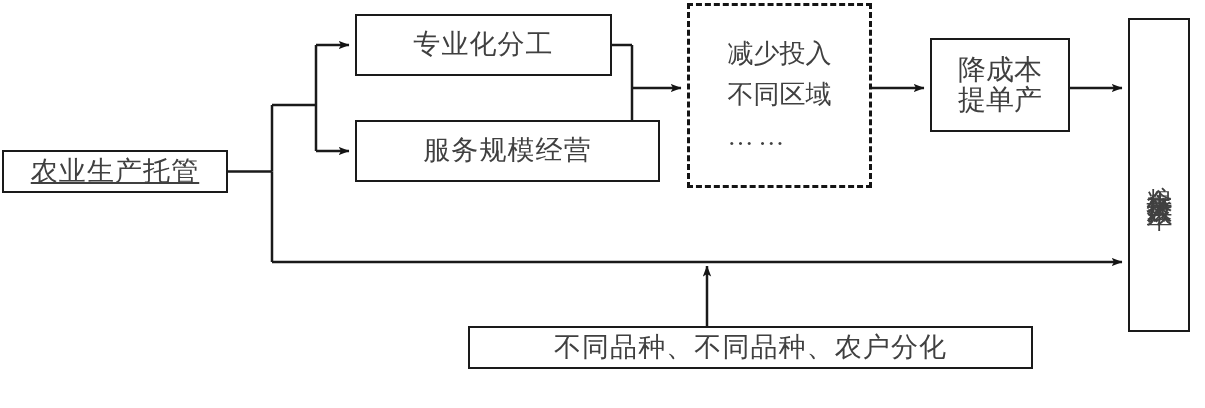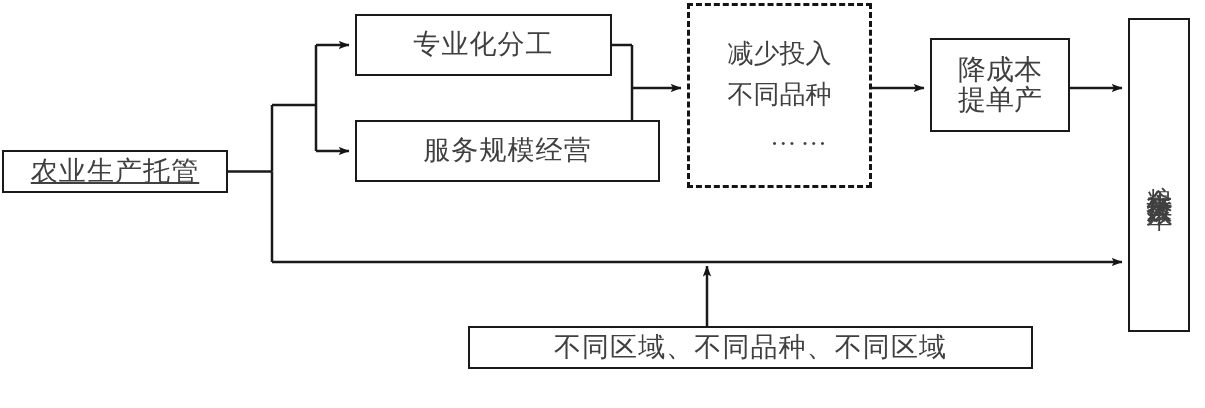--- a/index.html
+++ b/index.html
@@ -54,21 +54,21 @@
   }
   
   #node-trusteeship { left: 2px;    top: 150px; width: 226px; height: 43px;  font-size: 27px; text-decoration: underline; }
   #node-specialization { left: 355px;  top: 14px;  width: 257px; height: 62px;  font-size: 27px; }
   #node-service-scale  { left: 355px;  top: 120px; width: 305px; height: 62px;  font-size: 27px; }
   #node-effects        { left: 687px;  top: 3px;   width: 185px; height: 185px; font-size: 26px; }
   #node-cost-yield     { left: 930px;  top: 38px;  width: 140px; height: 94px;  font-size: 28px; }
   #node-efficiency     { left: 1128px; top: 18px;  width: 62px;  height: 314px; font-size: 26px; }
   #node-heterogeneity  { left: 468px;  top: 326px; width: 565px; height: 43px;  font-size: 27px; }
   .effects-lines { display: flex; flex-direction: column; gap: 13px; }
-  .effects-lines .line { display:block; text-align:right; }
+  .effects-lines .line { display:block; text-align:left; }
   .dots { letter-spacing: 0.18em; }
 </style>
 </head>
 <body>
 
 <div id="diagram-root">
 
   <svg class="diagram-canvas" viewBox="0 0 1205 408">
     <defs>
       <marker id="arrowhead" markerWidth="11" markerHeight="9" refX="10.5" refY="4.5" orient="auto" markerUnits="userSpaceOnUse">
@@ -113,33 +113,33 @@
     <span class="node-label">专业化分工</span>
   </div>
 
   <div class="node-box" id="node-service-scale">
     <span class="node-label">服务规模经营</span>
   </div>
 
   <div class="node-box dashed" id="node-effects">
     <div class="effects-lines">
       <span class="line">减少投入</span>
-      <span class="line">不同品种</span>
+      <span class="line">不同区域</span>
       <span class="line dots">……</span>
     </div>
   </div>
 
   <div class="node-box" id="node-cost-yield">
     <div>
       <span class="line">降成本</span><br>
       <span class="line">提单产</span>
     </div>
   </div>
 
   <div class="node-box" id="node-efficiency">
     <span class="node-label vertical-label">粮食生产技术效率</span>
   </div>
 
   <div class="node-box" id="node-heterogeneity">
-    <span class="node-label">不同区域、不同品种、不同区域</span>
+    <span class="node-label">不同品种、不同品种、农户分化</span>
   </div>
 
 </div>
 
 </body></html>

